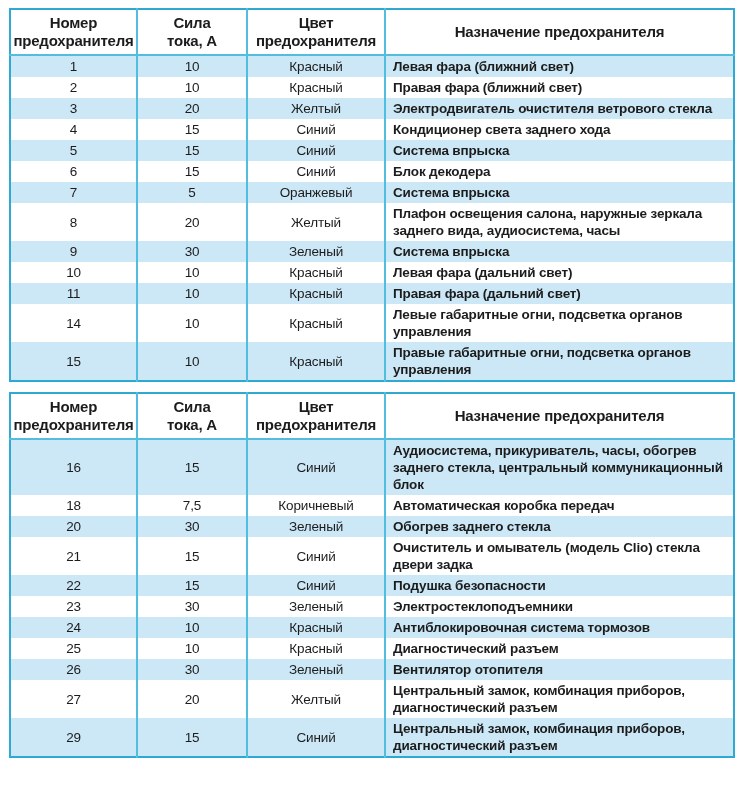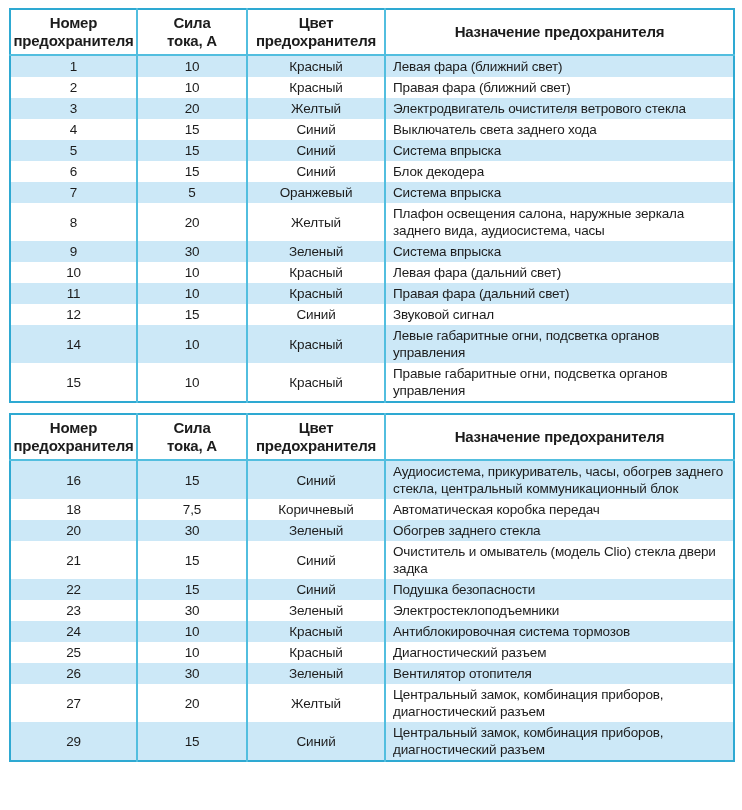--- a/index.html
+++ b/index.html
@@ -54,21 +54,21 @@
     line-height: 17px;
     padding: 2px 3px;
     border-right: 2px solid var(--border-inner);
     vertical-align: middle;
     color: var(--text-color);
     background: var(--stripe-white);
   }
   tbody td:last-child { border-right: none; }
   tbody tr:nth-child(odd) td { background: var(--stripe-blue); }
   td.c-num, td.c-amp, td.c-color { text-align: center; }
-  td.c-purpose { text-align: left; padding-left: 7px; padding-right: 4px; }
+  td.c-purpose { text-align: left; padding-left: 7px; padding-right: 4px; font-weight: bold; }
 </style>
 </head>
 <body>
 
 <div class="page">
 
   <table class="fuse-table">
     <colgroup>
       <col class="c-num">
         <col class="c-amp">
@@ -102,21 +102,21 @@
         <tr>
           <td class="c-num">3</td>
           <td class="c-amp">20</td>
           <td class="c-color">Желтый</td>
           <td class="c-purpose">Электродвигатель очистителя ветрового стекла</td>
         </tr>
         <tr>
           <td class="c-num">4</td>
           <td class="c-amp">15</td>
           <td class="c-color">Синий</td>
-          <td class="c-purpose">Выключатель света заднего хода</td>
+          <td class="c-purpose">Кондиционер света заднего хода</td>
         </tr>
         <tr>
           <td class="c-num">5</td>
           <td class="c-amp">15</td>
           <td class="c-color">Синий</td>
           <td class="c-purpose">Система впрыска</td>
         </tr>
         <tr>
           <td class="c-num">6</td>
           <td class="c-amp">15</td>
@@ -145,26 +145,20 @@
           <td class="c-num">10</td>
           <td class="c-amp">10</td>
           <td class="c-color">Красный</td>
           <td class="c-purpose">Левая фара (дальний свет)</td>
         </tr>
         <tr>
           <td class="c-num">11</td>
           <td class="c-amp">10</td>
           <td class="c-color">Красный</td>
           <td class="c-purpose">Правая фара (дальний свет)</td>
-        </tr>
-        <tr>
-          <td class="c-num">12</td>
-          <td class="c-amp">15</td>
-          <td class="c-color">Синий</td>
-          <td class="c-purpose">Звуковой сигнал</td>
         </tr>
         <tr>
           <td class="c-num">14</td>
           <td class="c-amp">10</td>
           <td class="c-color">Красный</td>
           <td class="c-purpose">Левые габаритные огни, подсветка органов управления</td>
         </tr>
         <tr>
           <td class="c-num">15</td>
           <td class="c-amp">10</td>

